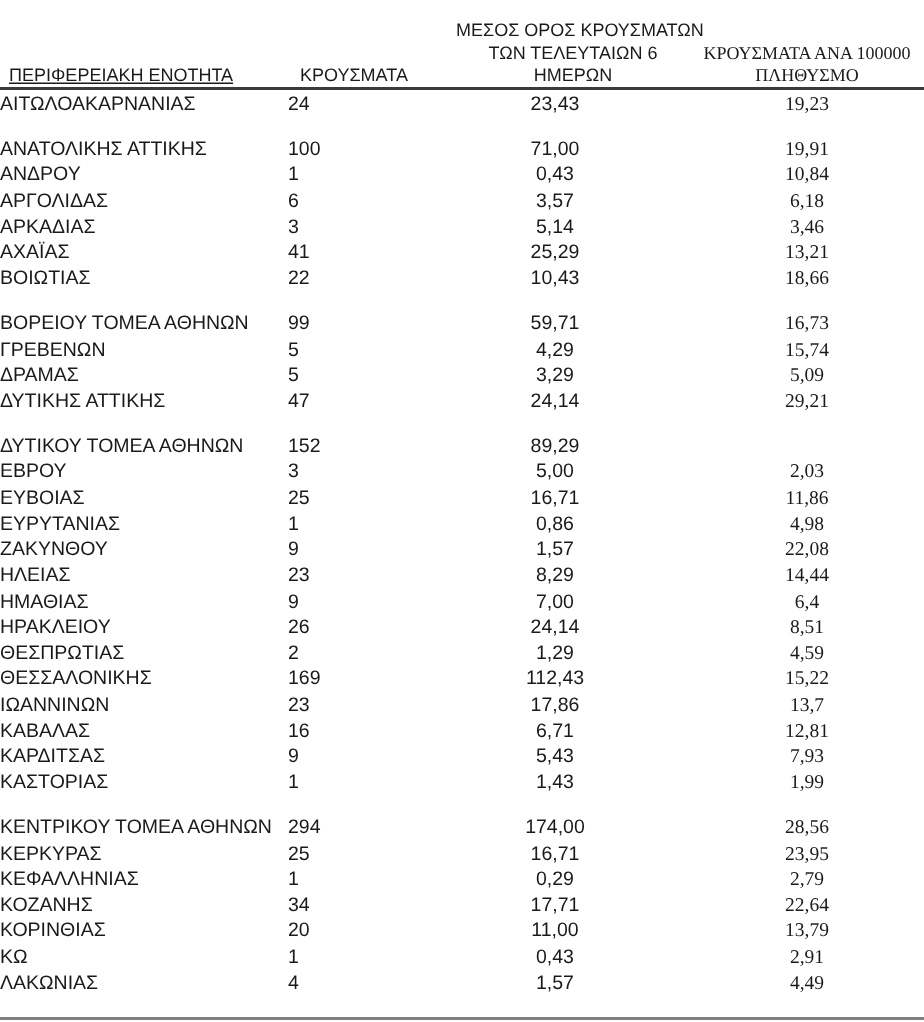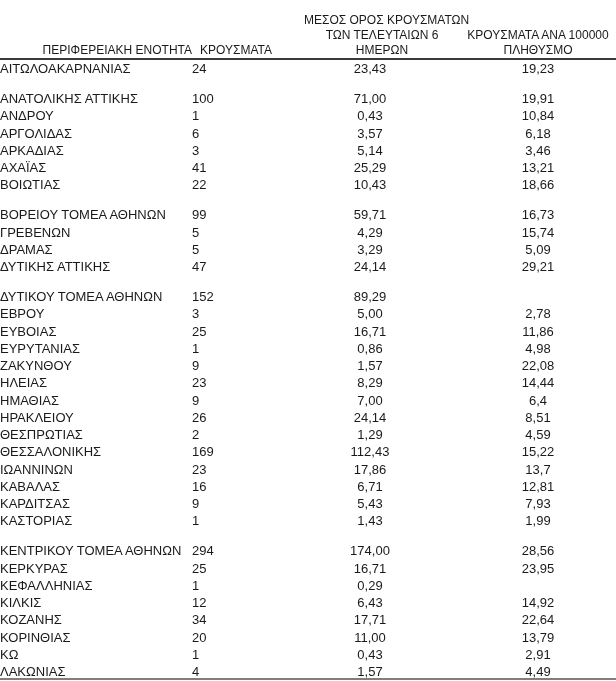--- a/index.html
+++ b/index.html
@@ -31,22 +31,22 @@
   .hc{ text-align:center; padding-bottom:0; }
   .hc .hl{ display:block; }
   
   .tbody{ font-size:13px; }
   .row{ display:flex; height:17.25px; line-height:17.25px; white-space:nowrap; }
   .group + .group{ margin-top:12.75px; }
   
   .c-region{ width:192px; text-align:left; }
   .c-cases { width:88px;  }
   .c-avg   { width:180px; text-align:center; }
-  .c-per   { width:156px; text-align:center; }
-  .thead .c-region{ text-align:right; padding-left:6px; }
+  .c-per   { width:156px; text-align:center;font-family:Liberation Serif, serif; }
+  .thead .c-region{ text-align:left; padding-left:6px;text-decoration:underline; }
   .thead .c-avg{ padding-left:24px; }
   
   .bottom-rule{
     position:absolute; left:0; right:0; bottom:1px;
     height:2px; background:var(--bottom-rule);
   }
 </style>
 </head>
 <body>
 
@@ -146,21 +146,21 @@
       <div class="group">
         <div class="row">
           <div class="c-region">ΔΥΤΙΚΟΥ ΤΟΜΕΑ ΑΘΗΝΩΝ</div>
           <div class="c-cases">152</div>
           <div class="c-avg">89,29</div>
         </div>
         <div class="row">
           <div class="c-region">ΕΒΡΟΥ</div>
           <div class="c-cases">3</div>
           <div class="c-avg">5,00</div>
-          <div class="c-per">2,78</div>
+          <div class="c-per">2,03</div>
         </div>
         <div class="row">
           <div class="c-region">ΕΥΒΟΙΑΣ</div>
           <div class="c-cases">25</div>
           <div class="c-avg">16,71</div>
           <div class="c-per">11,86</div>
         </div>
         <div class="row">
           <div class="c-region">ΕΥΡΥΤΑΝΙΑΣ</div>
           <div class="c-cases">1</div>
@@ -238,26 +238,21 @@
         <div class="row">
           <div class="c-region">ΚΕΡΚΥΡΑΣ</div>
           <div class="c-cases">25</div>
           <div class="c-avg">16,71</div>
           <div class="c-per">23,95</div>
         </div>
         <div class="row">
           <div class="c-region">ΚΕΦΑΛΛΗΝΙΑΣ</div>
           <div class="c-cases">1</div>
           <div class="c-avg">0,29</div>
-        </div>
-        <div class="row">
-          <div class="c-region">ΚΙΛΚΙΣ</div>
-          <div class="c-cases">12</div>
-          <div class="c-avg">6,43</div>
-          <div class="c-per">14,92</div>
+          <div class="c-per">2,79</div>
         </div>
         <div class="row">
           <div class="c-region">ΚΟΖΑΝΗΣ</div>
           <div class="c-cases">34</div>
           <div class="c-avg">17,71</div>
           <div class="c-per">22,64</div>
         </div>
         <div class="row">
           <div class="c-region">ΚΟΡΙΝΘΙΑΣ</div>
           <div class="c-cases">20</div>

